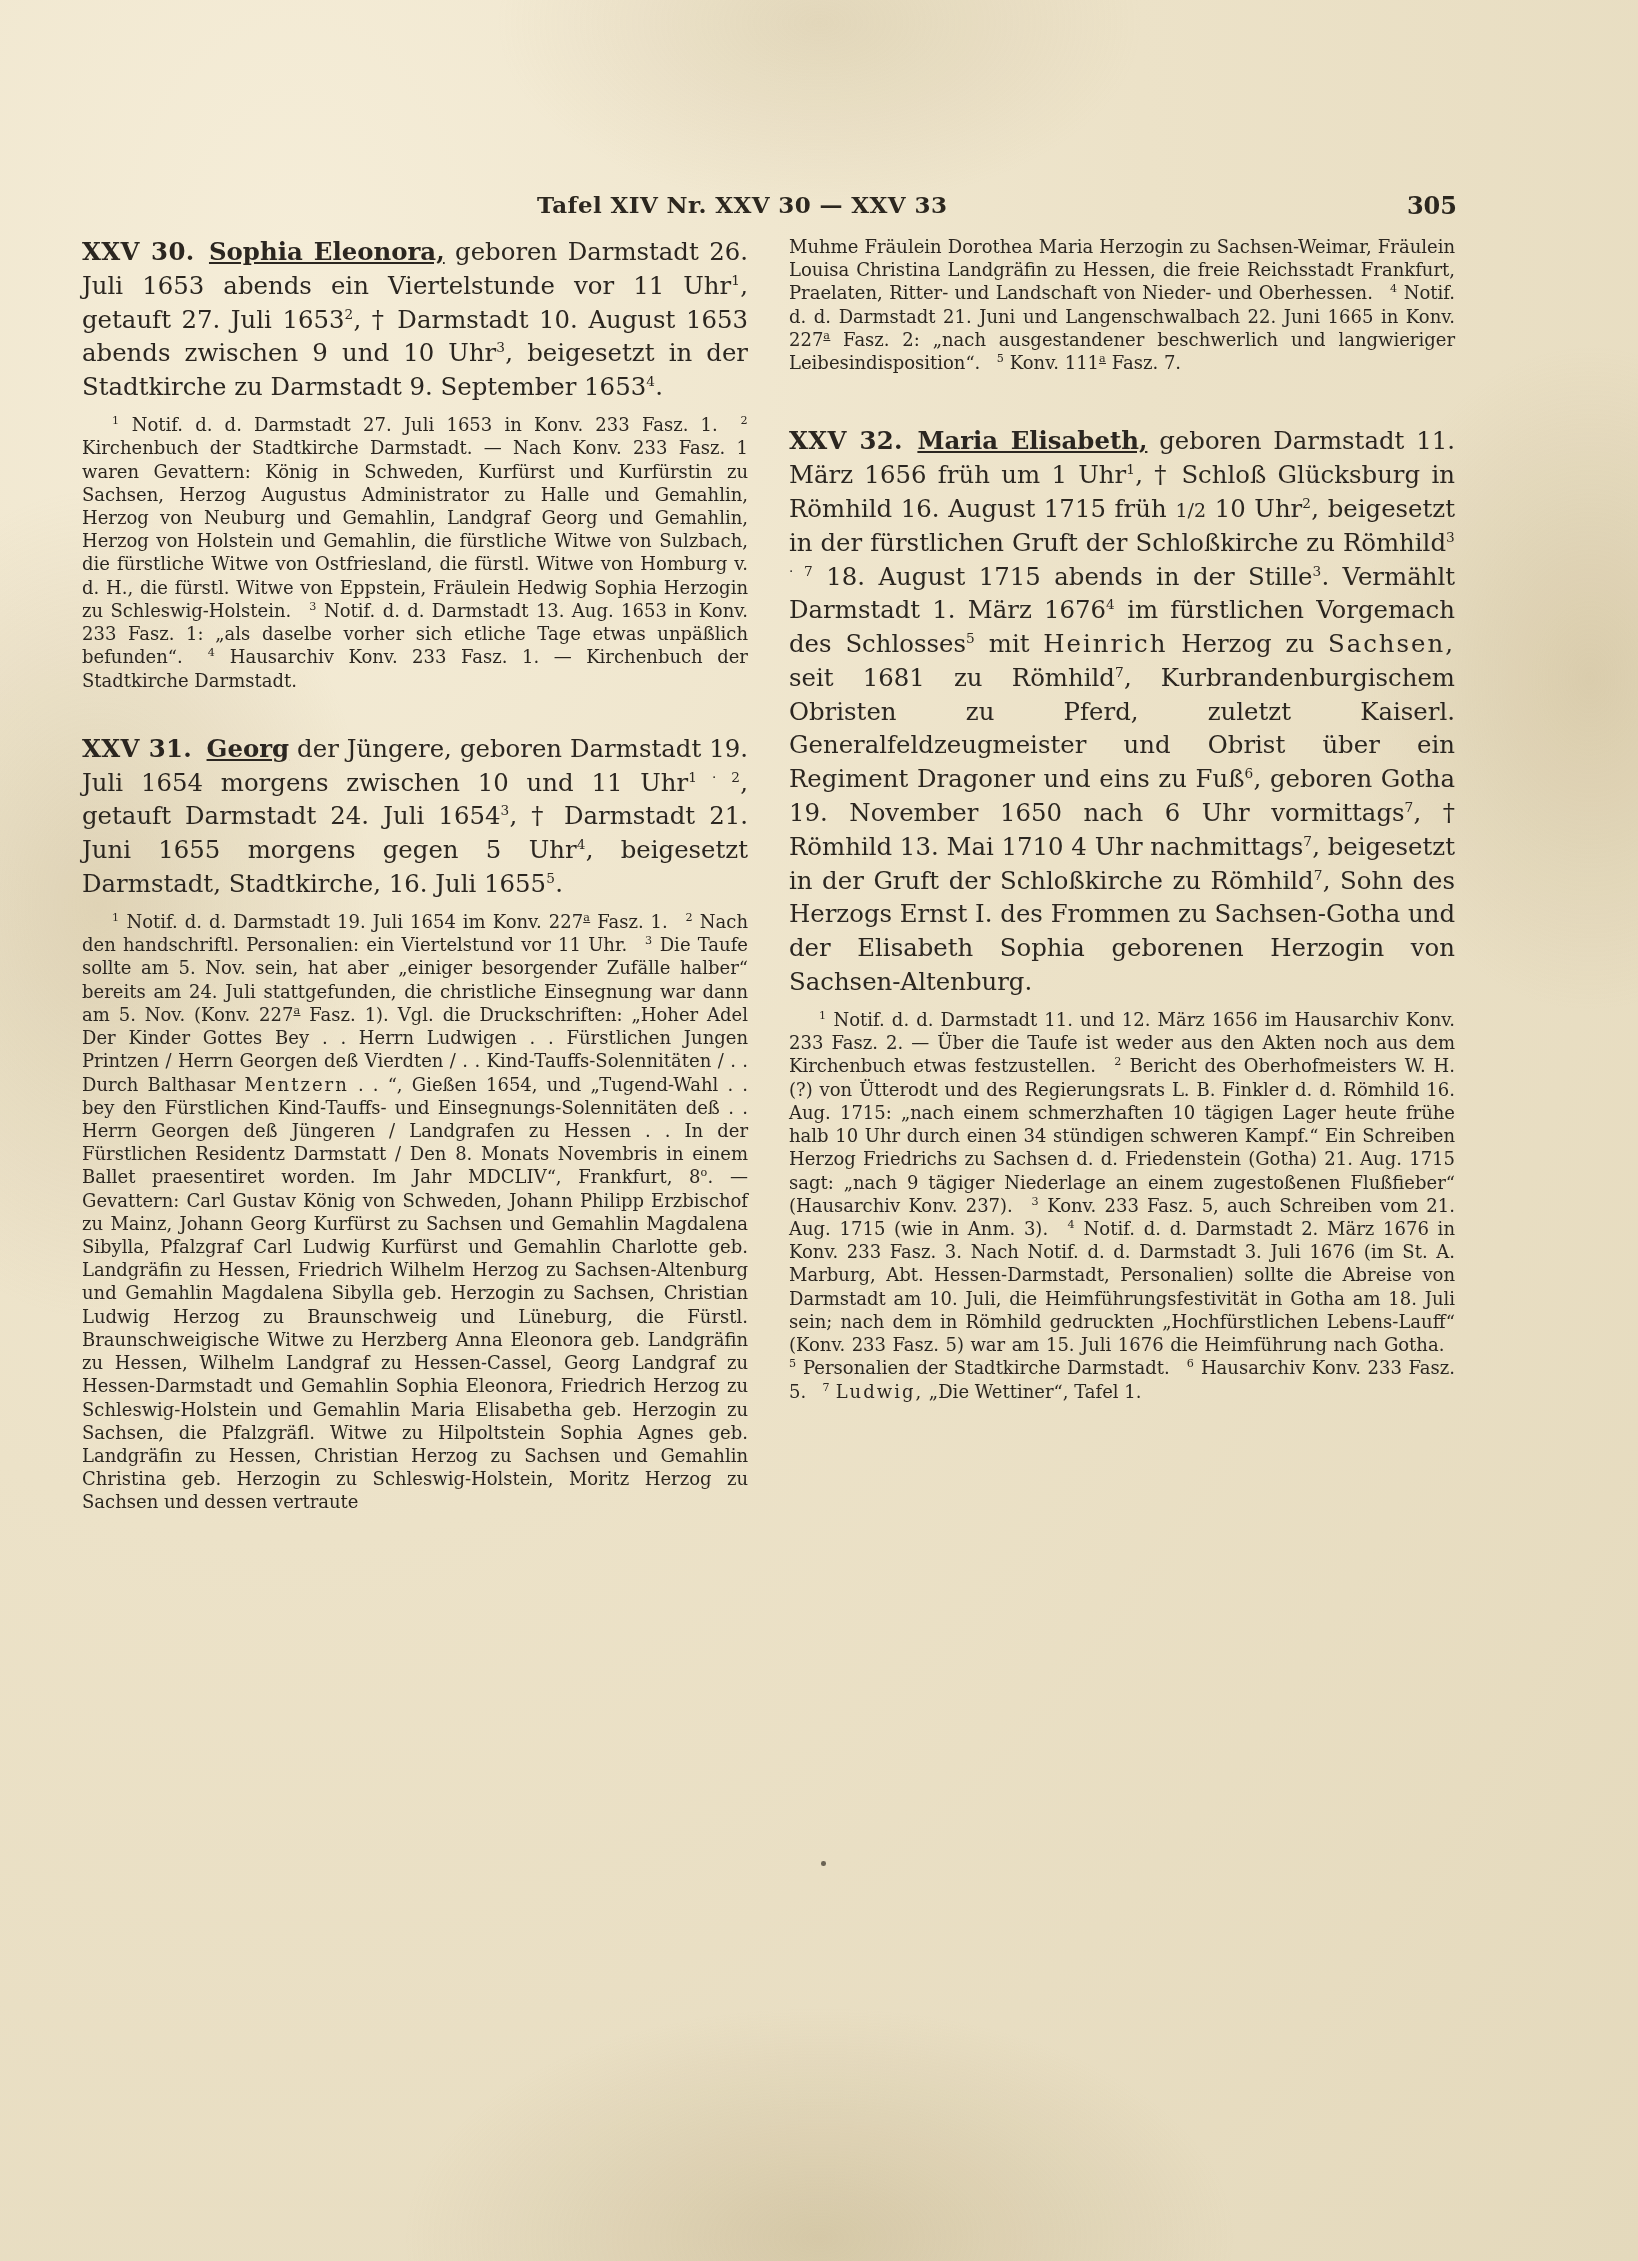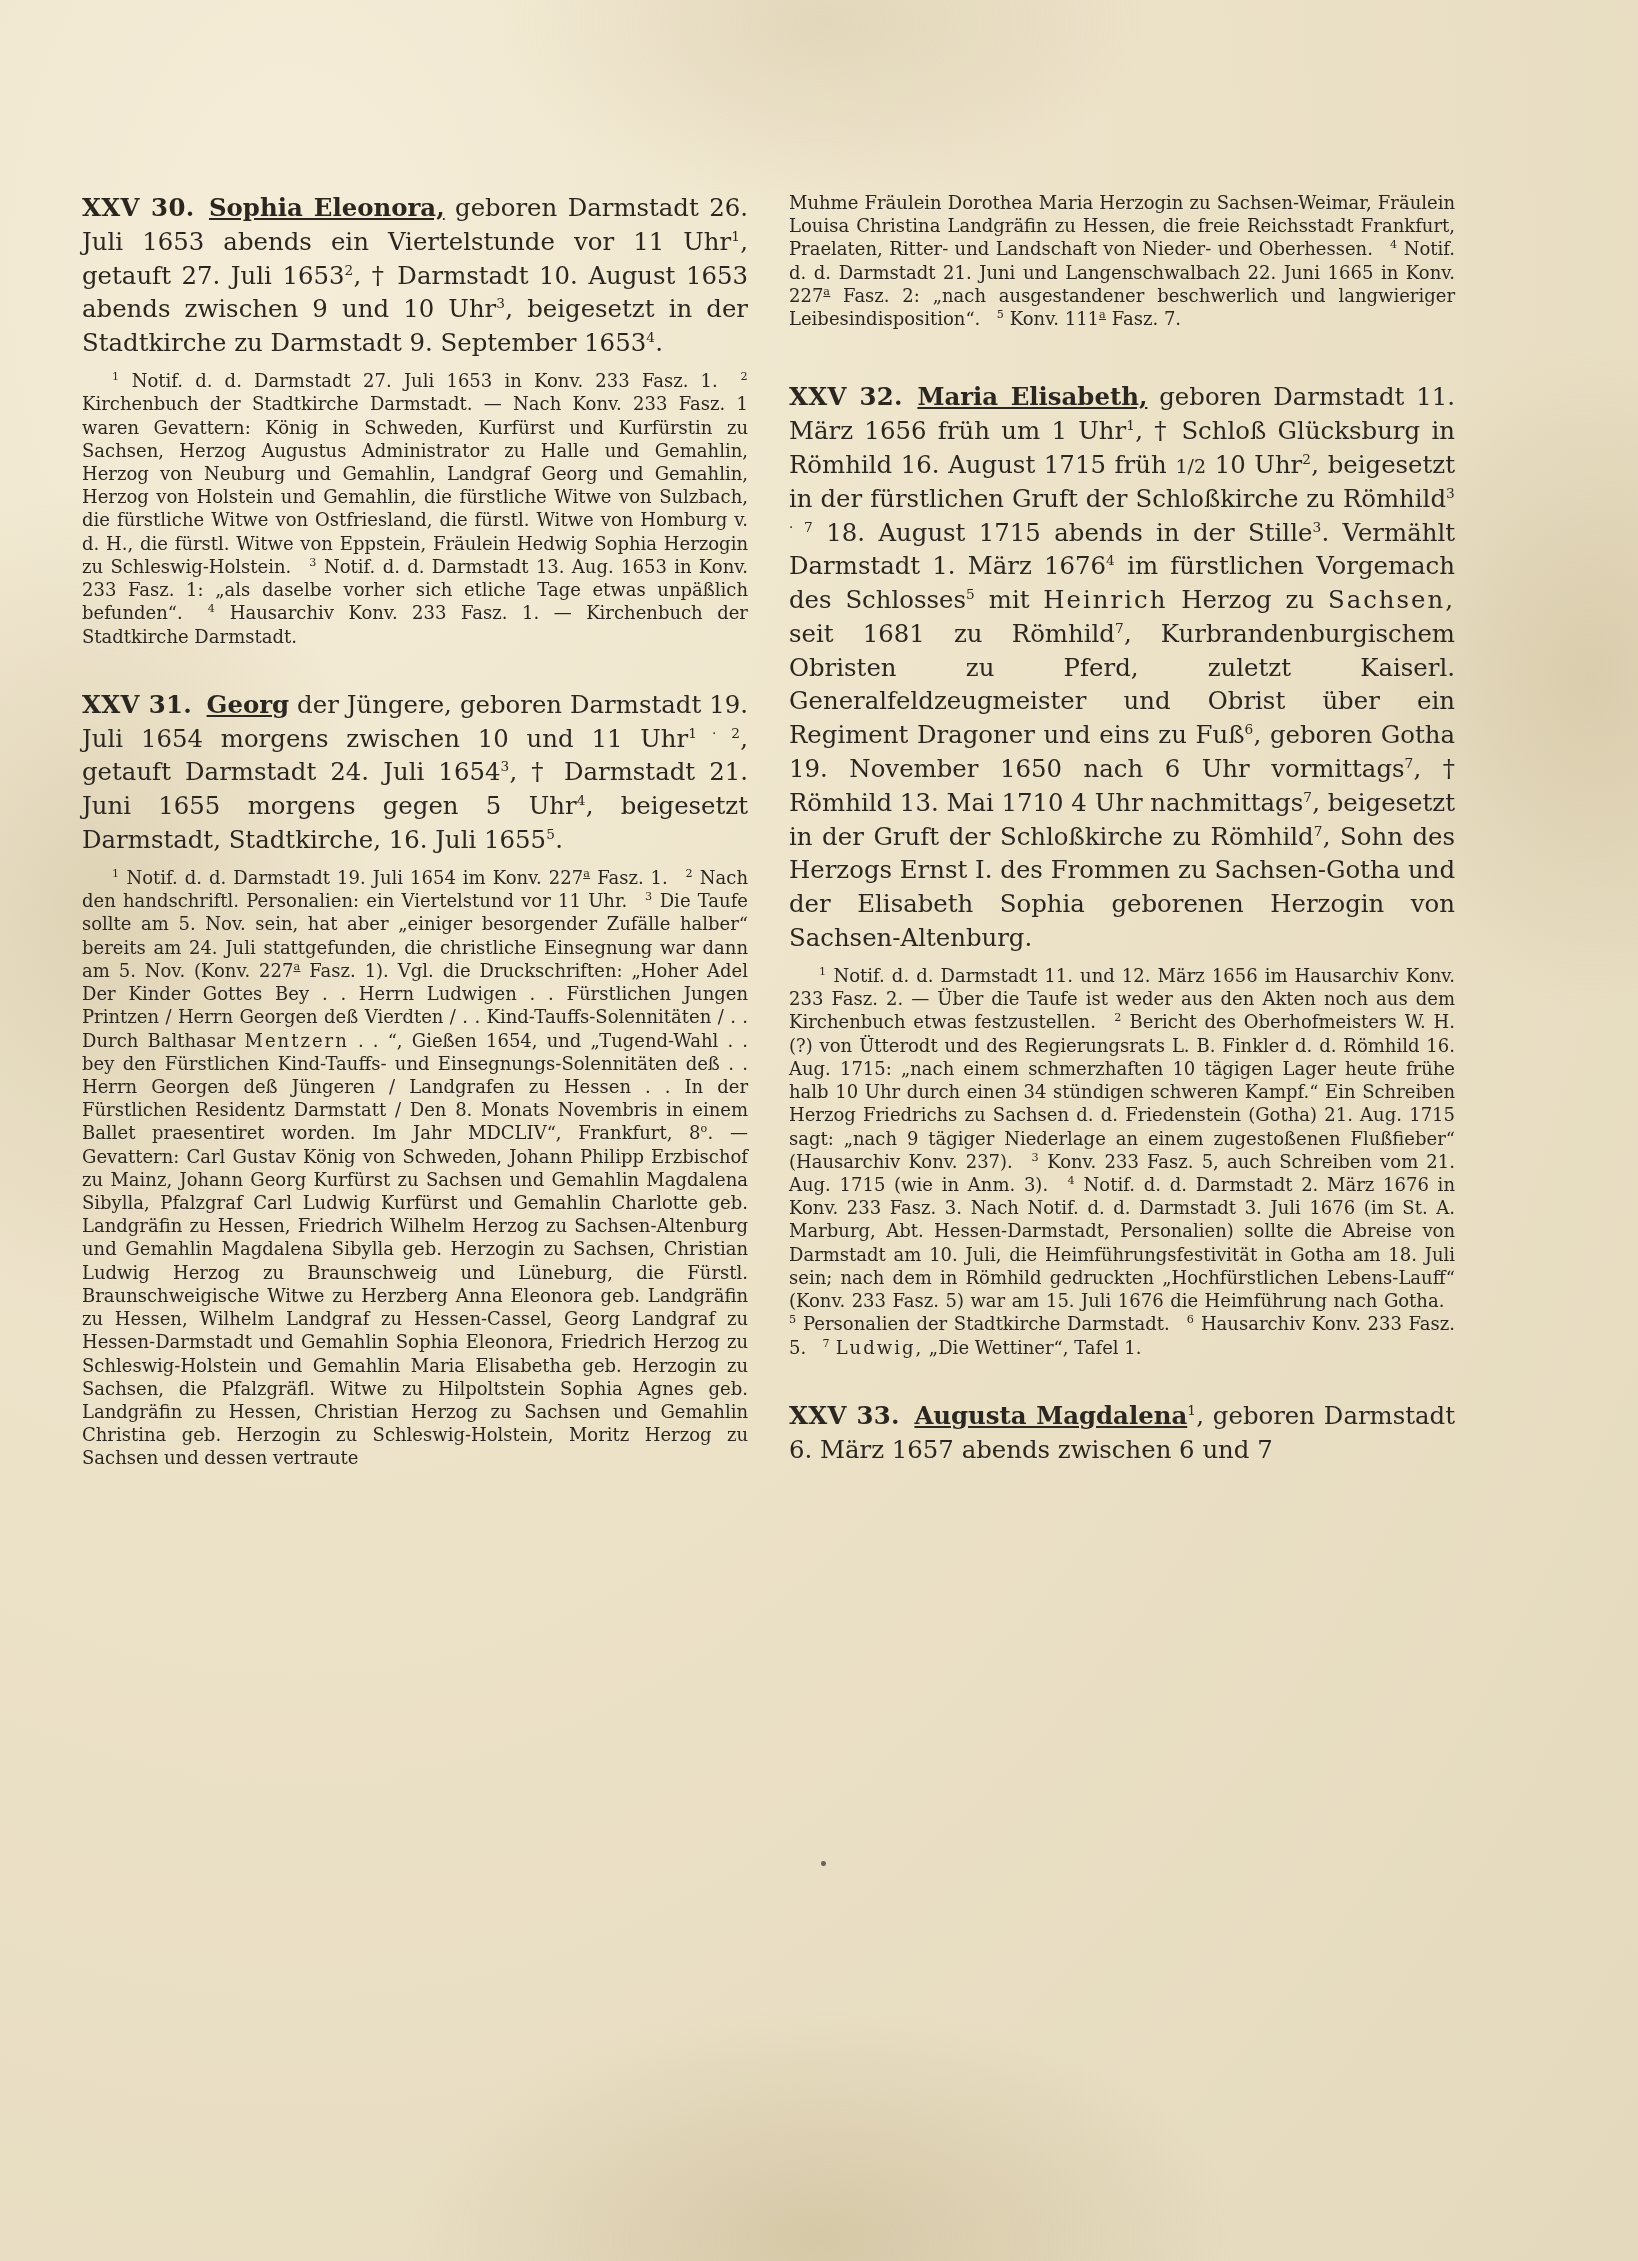--- a/index.html
+++ b/index.html
@@ -140,20 +140,24 @@
     border-radius: 50%;
     opacity: .8;
   }
 </style>
 </head>
 <body>
 
 <div class="page">
   <div class="content">
 
+    <div class="runhead">
+      <div class="runhead-title">Tafel XIV Nr. XXV 30 — XXV 33</div>
+      <div class="runhead-page">305</div>
+    </div>
 
     <div class="columns">
 
       <div class="col">
 
         <p class="entry">
           <span class="num">XXV 30.</span><span class="sp"></span><span class="name">Sophia Eleonora,</span><span> geboren Darmstadt 26. Juli 1653 abends ein Viertelstunde vor 11 Uhr</span><sup>1</sup><span>, getauft 27. Juli 1653</span><sup>2</sup><span>, † Darmstadt 10. August 1653 abends zwischen 9 und 10 Uhr</span><sup>3</sup><span>, beigesetzt in der Stadtkirche zu Darmstadt 9. September 1653</span><sup>4</sup><span>.</span>
         </p>
 
         <p class="notes">
@@ -212,23 +216,20 @@
           <sup>5</sup>
           <span>Personalien der Stadtkirche Darmstadt.</span><span class="gapn"></span>
           <sup>6</sup>
           <span>Hausarchiv Konv. 233 Fasz. 5.</span><span class="gapn"></span>
           <sup>7</sup>
           <span class="spaced">Ludwig,</span><span> „Die Wettiner“, Tafel 1.</span>
         </p>
 
         <div class="sect-gap-l"></div>
 
-        <p class="entry">
-          <span class="num">XXV 33.</span><span class="sp"></span><span class="name">Augusta Magdalena</span><sup>1</sup><span>, geboren Darmstadt 6. März 1657 abends zwischen 6 und 7</span>
-        </p>
 
       </div>
     </div>
   </div>
 
   <div class="dot"></div>
 </div>
 
 
 </body></html>

